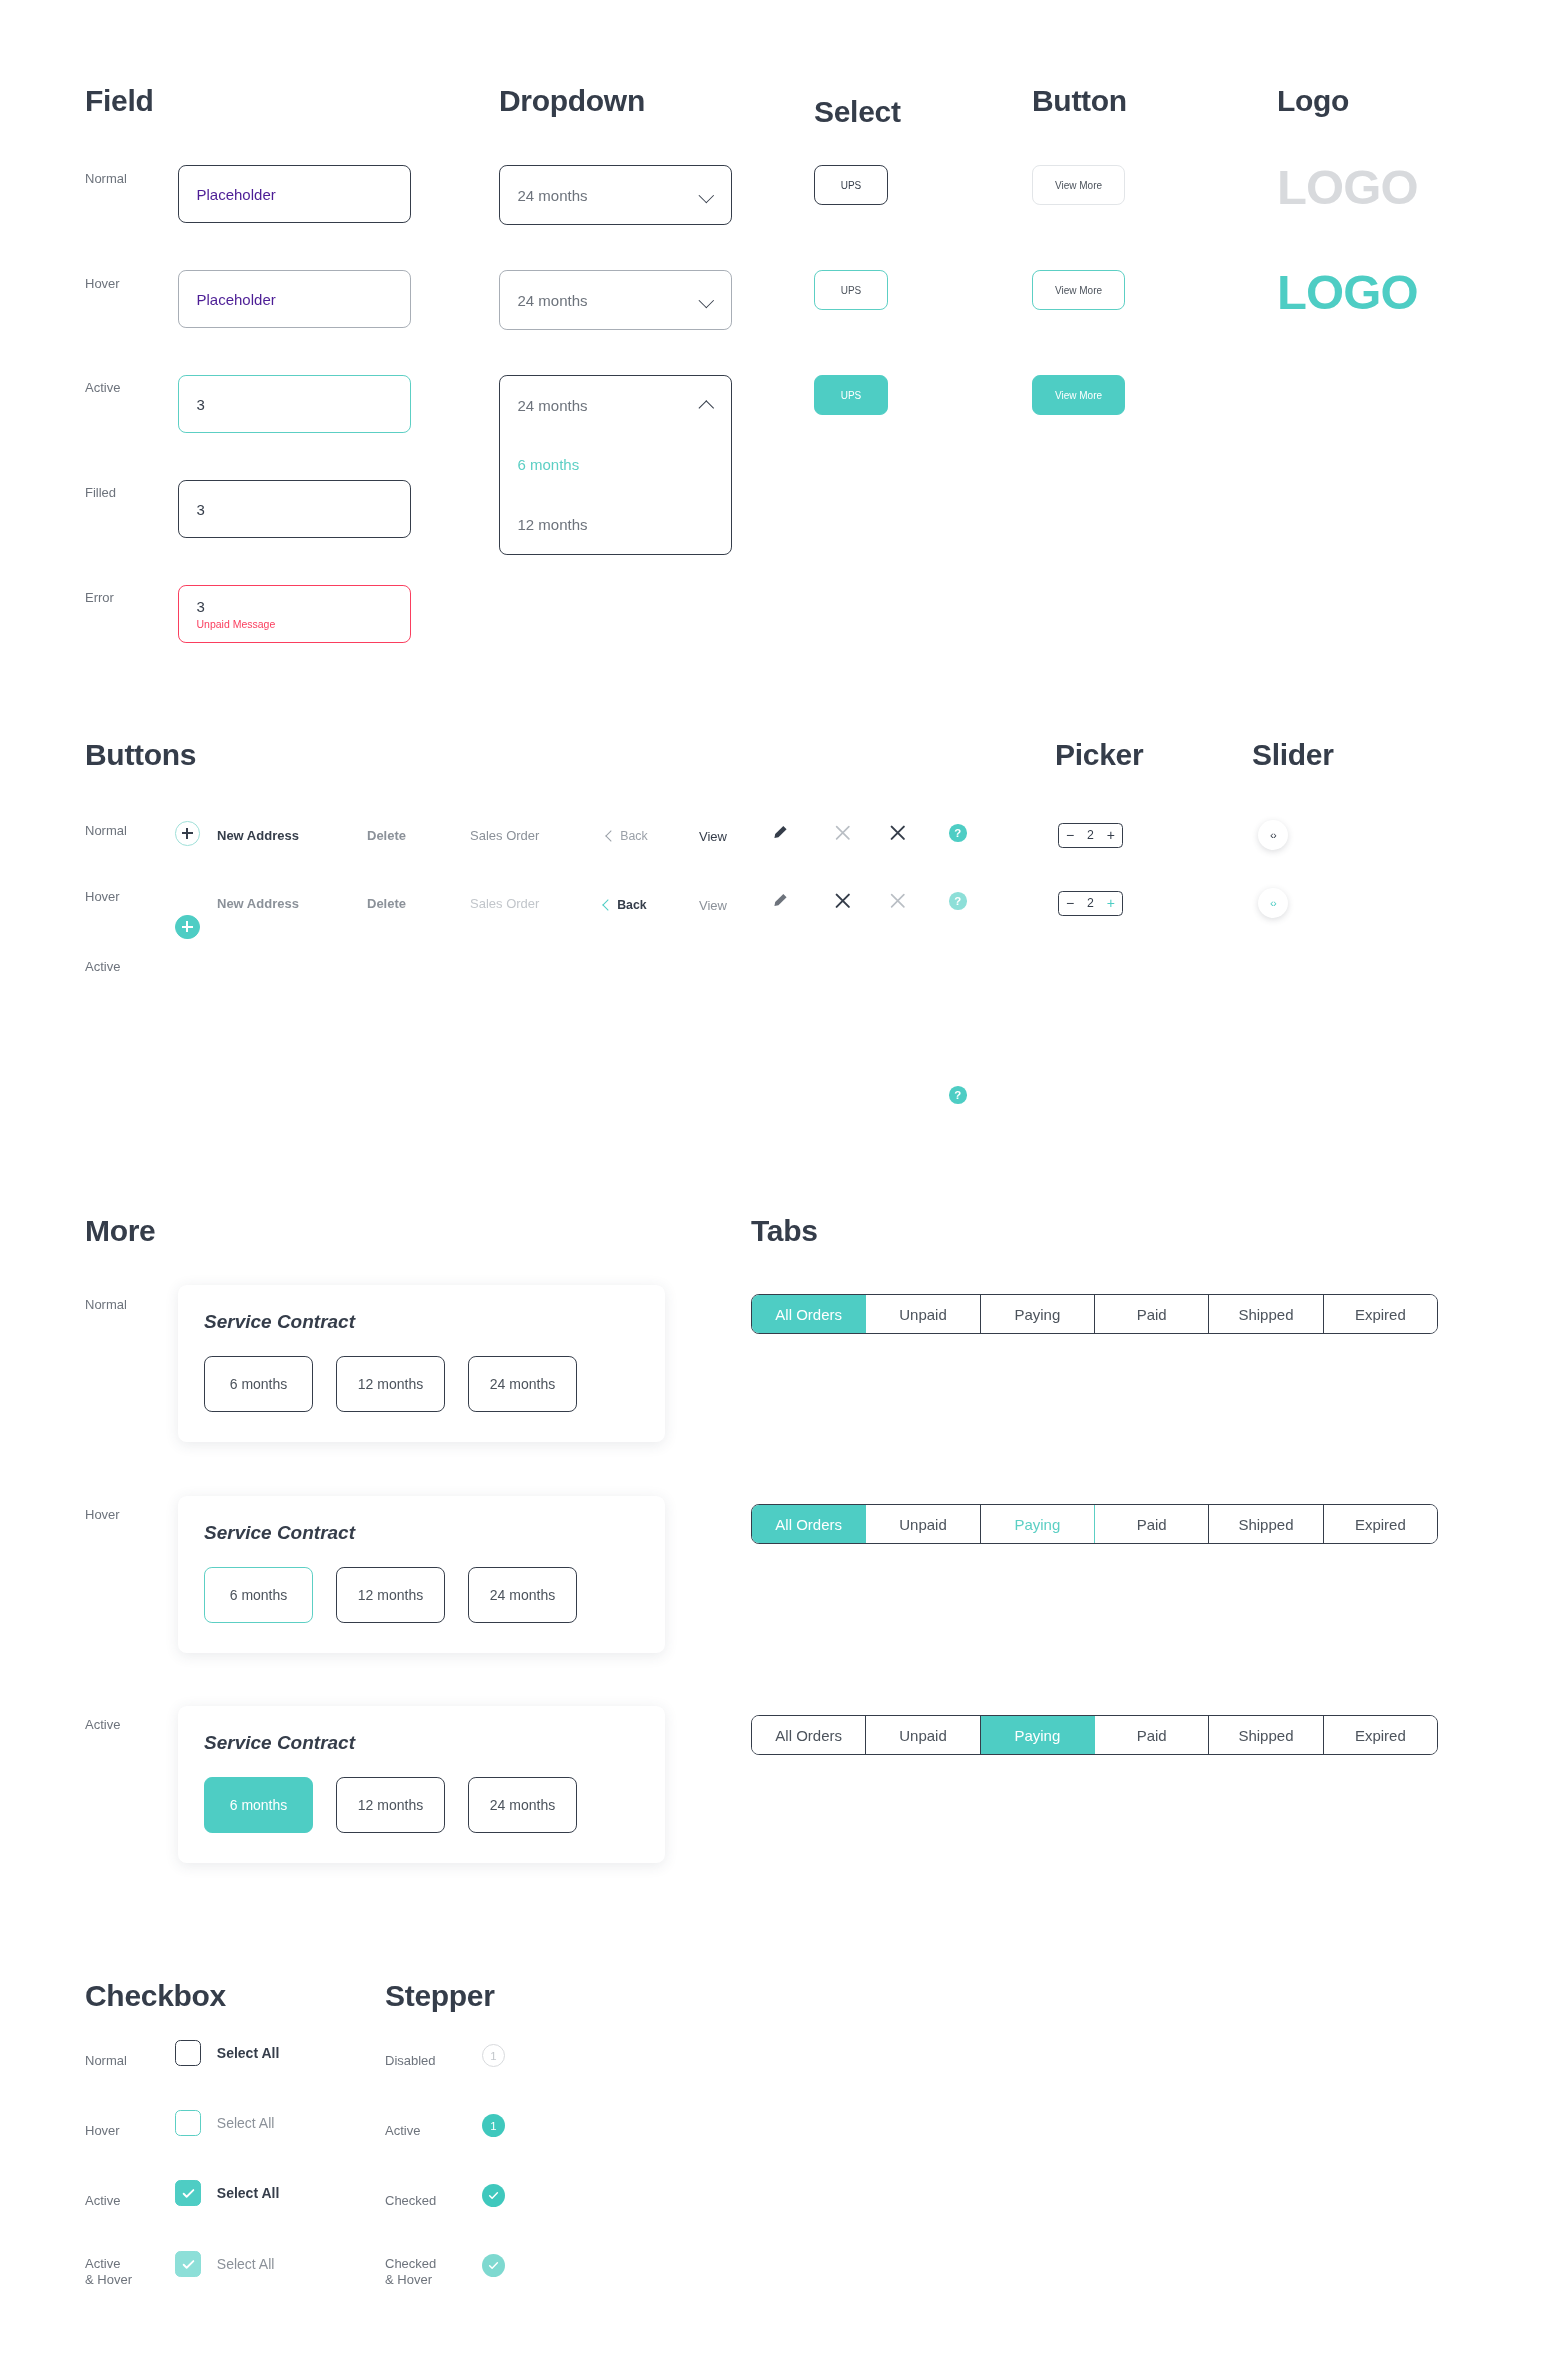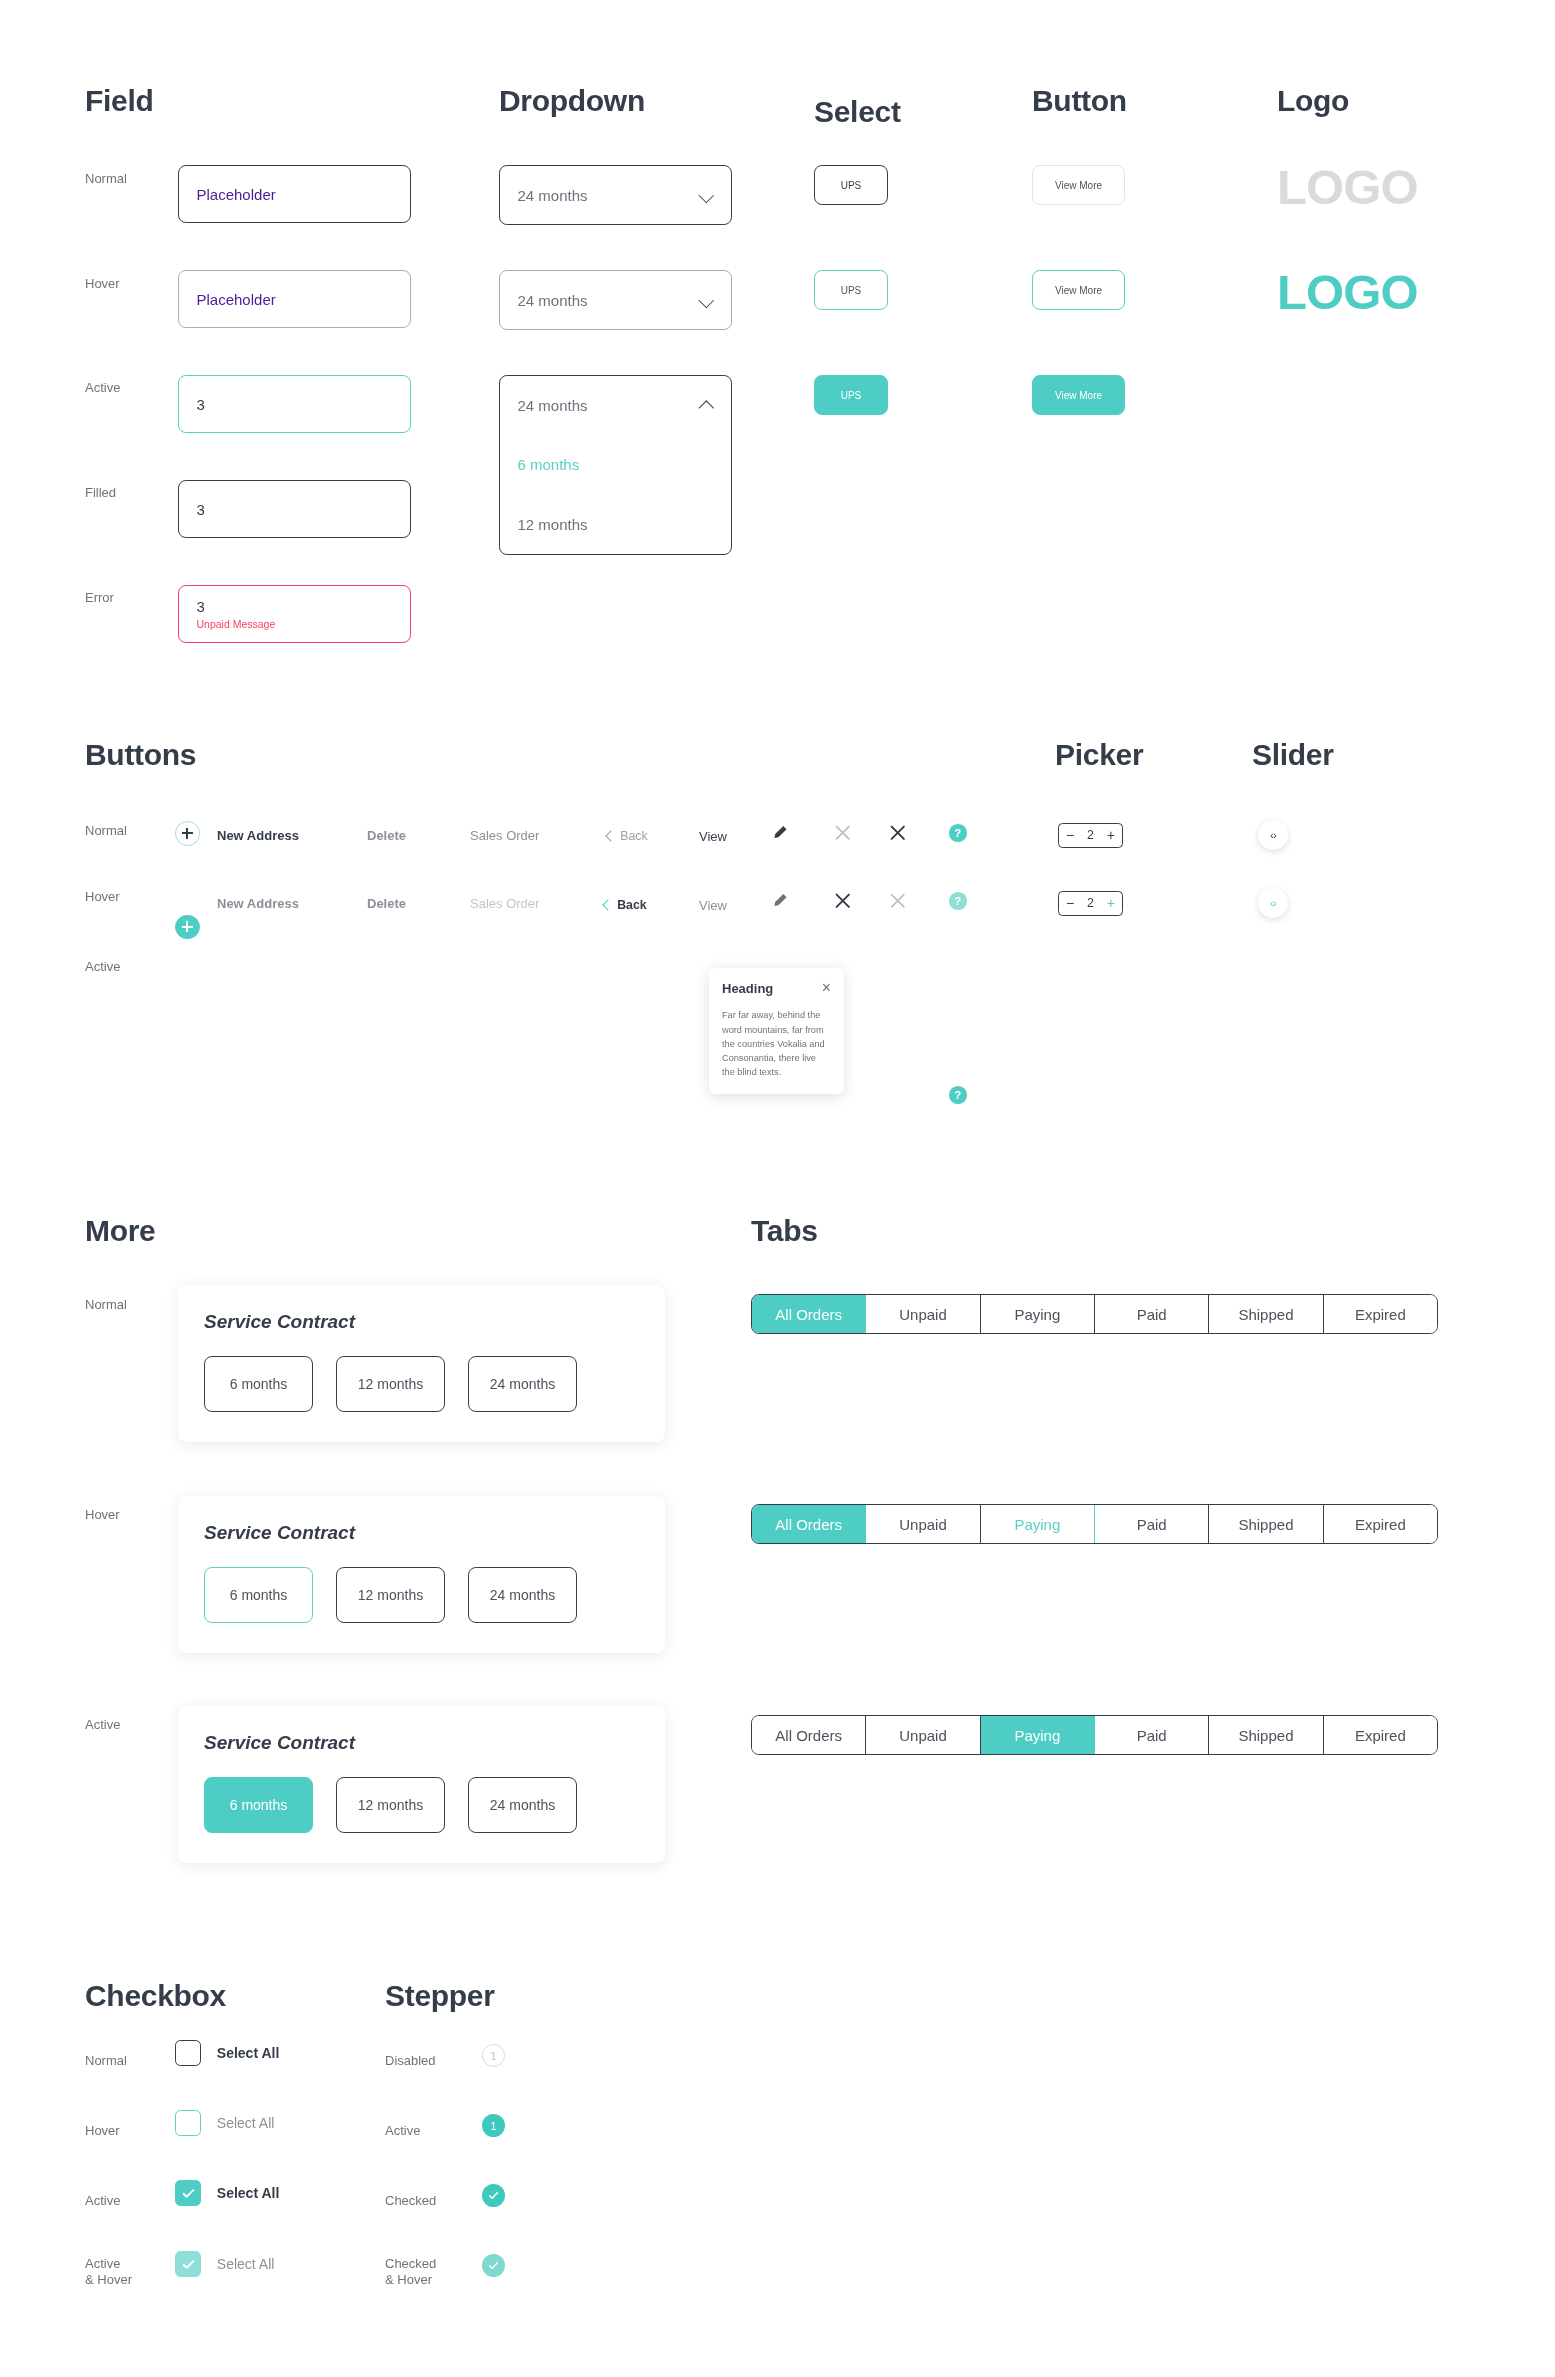--- a/index.html
+++ b/index.html
@@ -427,27 +427,20 @@
   </div>
   <div class="abs picker" style="left:1058px;top:891px;">
     <span class="sgn">−</span>
     <span>2</span>
     <span class="sgn teal">+</span>
   </div>
 
   <div class="abs slider-h" style="left:1258px;top:820px;">‹›</div>
   <div class="abs slider-h teal" style="left:1258px;top:888px;">‹›</div>
 
-  <div class="abs tooltip" style="left:709px;top:968px;">
-    <div class="tooltip-head">
-      <span class="tooltip-title">Heading</span>
-      <span style="font-size:15.8px;color:#6d737c;line-height:1;">×</span>
-    </div>
-    <div class="tooltip-body">Far far away, behind the word mountains, far from the countries Vokalia and Consonantia, there live the blind texts.</div>
-  </div>
 
   <div class="abs sec-title" style="left:85px;top:1214px;">More</div>
   <div class="abs sec-title" style="left:751px;top:1214px;">Tabs</div>
 
   <div class="abs row-label" style="left:85px;top:1297px;">Normal</div>
   <div class="abs row-label" style="left:85px;top:1507px;">Hover</div>
   <div class="abs row-label" style="left:85px;top:1717px;">Active</div>
 
   <div class="abs card" style="left:178px;top:1285px;">
     <div class="card-title">Service Contract</div>

